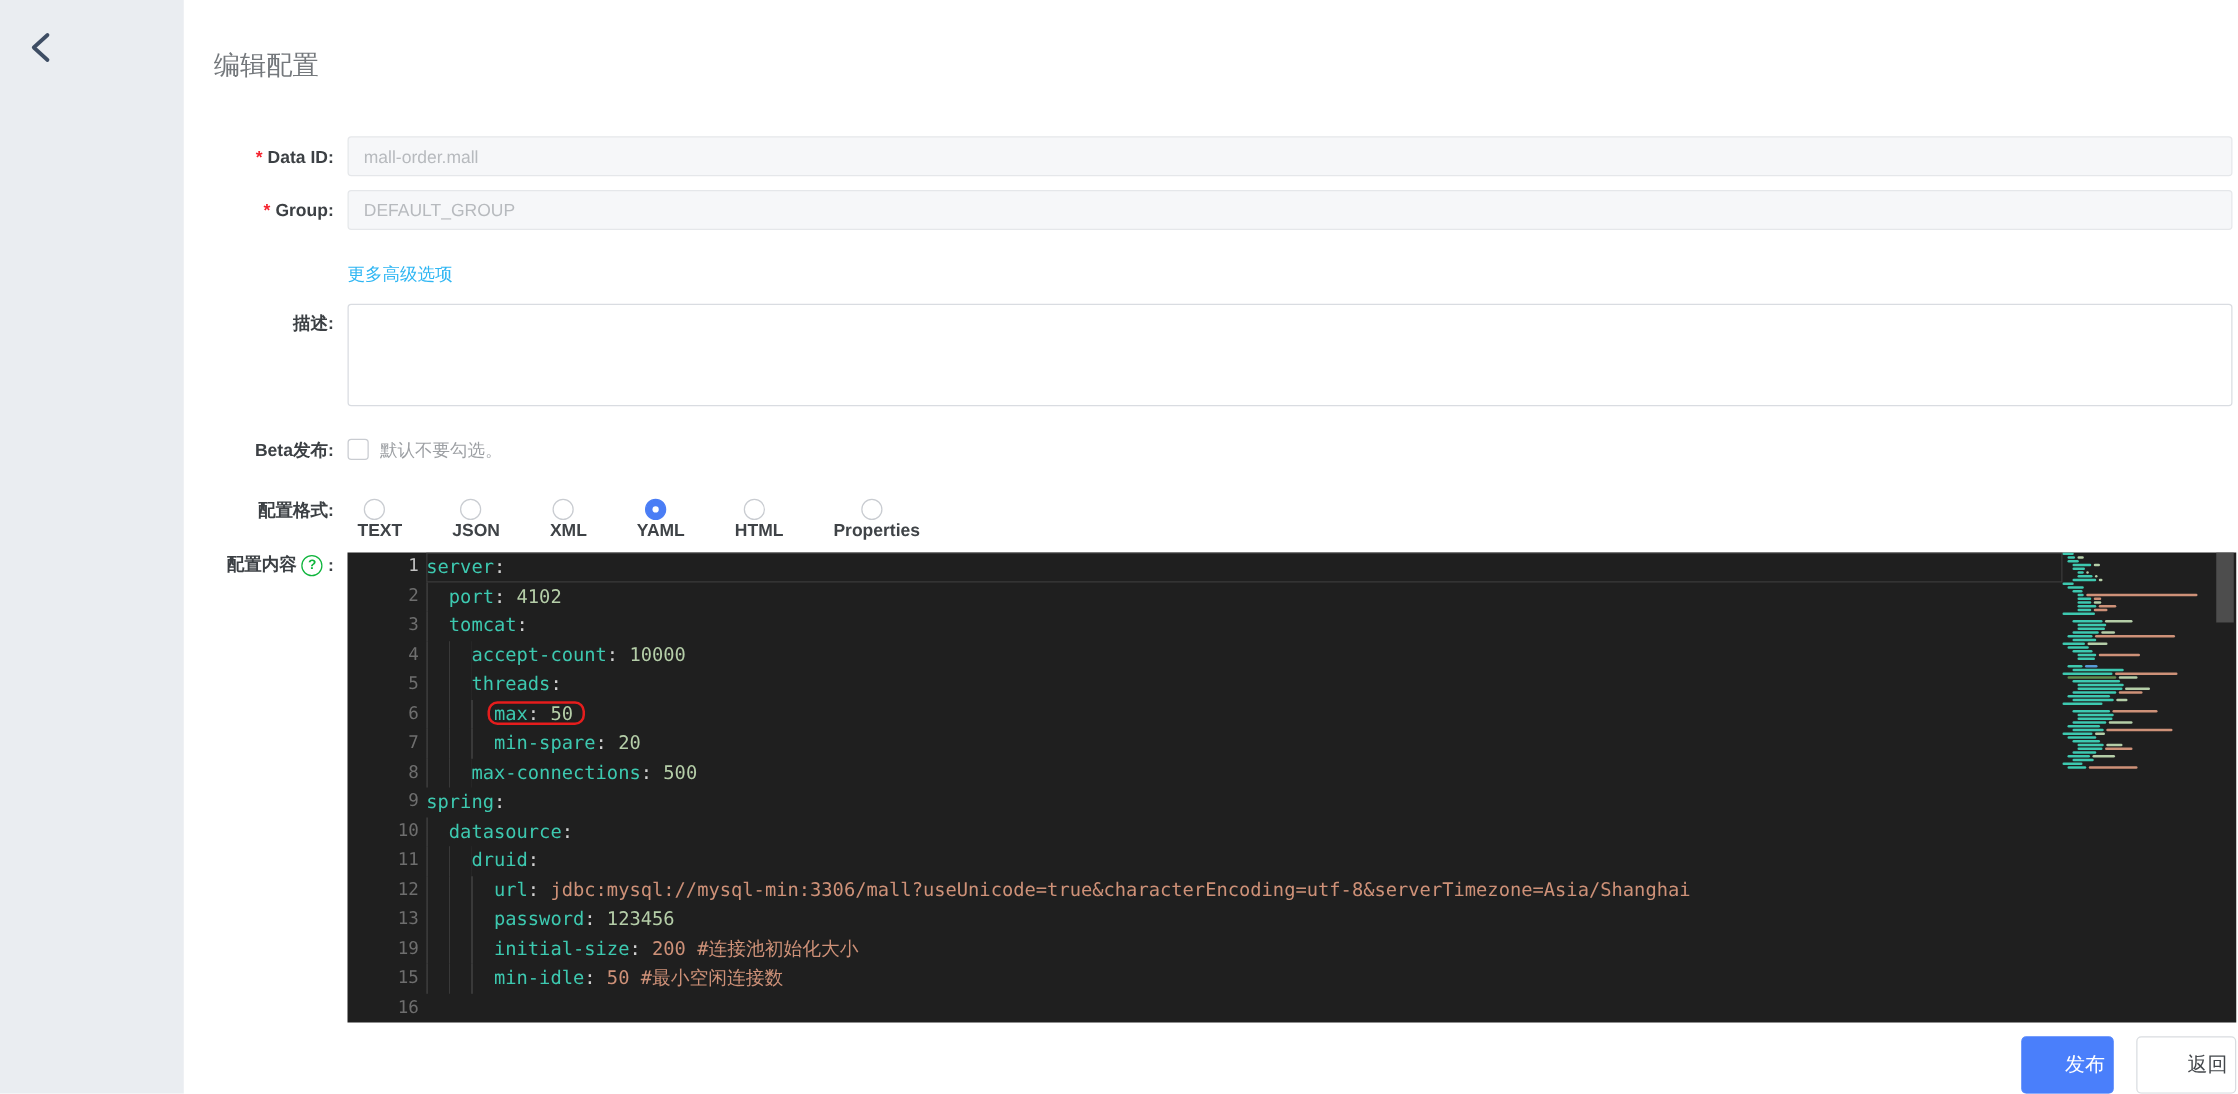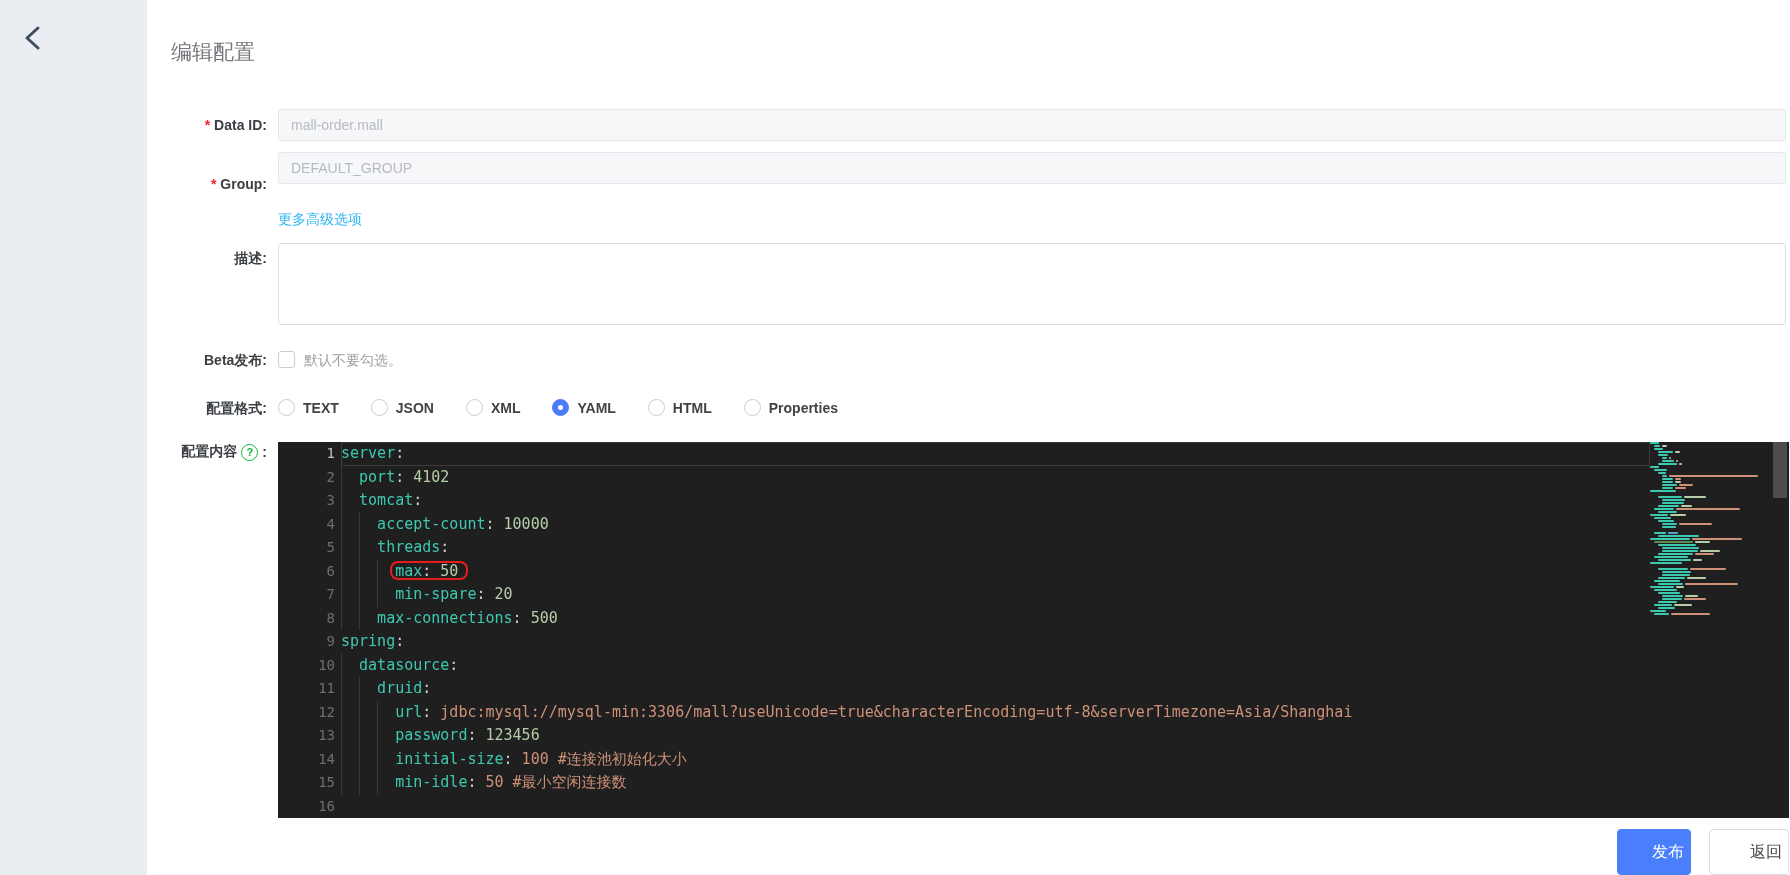--- a/index.html
+++ b/index.html
@@ -22,21 +22,21 @@
     background:#f6f7f9;border:1px solid #e5e7ea;border-radius:3px;color:#b7babe;
     font-size:14px;line-height:30px;padding:0 12px;white-space:nowrap;overflow:hidden;}
   .adv-link{position:absolute;left:278px;top:211px;font-size:14px;color:var(--link);cursor:pointer;text-decoration:none;}
   .desc-area{position:absolute;left:278px;top:243px;width:1508px;height:82px;box-sizing:border-box;
     background:#fff;border:1px solid #d9dce1;border-radius:3px;resize:none;
     font-family:"Liberation Sans",sans-serif;font-size:14px;padding:6px 10px;color:#333;outline:none;}
   .checkbox{position:absolute;left:278px;top:351px;width:17px;height:17px;box-sizing:border-box;
     background:#fff;border:1px solid #c9ccd1;border-radius:3px;cursor:pointer;}
   .checkbox-hint{position:absolute;left:304px;top:352px;font-size:14px;color:#9da0a4;}
   .radio-row{position:absolute;left:278px;top:399px;display:flex;align-items:center;gap:32px;}
-  .radio-item{display:flex;align-items:center;cursor:pointer;}
+  .radio-item{display:flex;align-items:center;cursor:pointer;flex-direction:column;}
   .radio-circle{width:17px;height:17px;box-sizing:border-box;border:1px solid #c9ccd1;border-radius:50%;
     background:#fff;position:relative;flex:0 0 auto;}
   .radio-item.sel .radio-circle{background:var(--radio-blue);border-color:var(--radio-blue);}
   .radio-item.sel .radio-circle::after{content:"";position:absolute;left:50%;top:50%;width:5px;height:5px;
     margin:-2.5px 0 0 -2.5px;border-radius:50%;background:#fff;}
   .radio-label{margin-left:8px;font-size:14px;font-weight:bold;color:#3f4347;}
   .content-label{position:absolute;left:87px;top:443px;width:180px;display:flex;
     justify-content:flex-end;align-items:center;gap:4px;font-size:14px;font-weight:bold;color:#3c4044;}
   .help-icon{width:17px;height:17px;box-sizing:border-box;border:1.5px solid var(--help-green);
     border-radius:50%;color:var(--help-green);font-size:11px;font-weight:bold;line-height:14px;
@@ -85,21 +85,21 @@
     </svg>
   </div>
 
   <div class="page-title">编辑配置</div>
 
   <div class="form-label" style="top:117px">
     <span class="req">*</span><span>Data ID:</span>
   </div>
   <div class="field" style="top:109px">mall-order.mall</div>
 
-  <div class="form-label" style="top:176px">
+  <div class="form-label" style="top:160px">
     <span class="req">*</span><span>Group:</span>
   </div>
   <div class="field" style="top:152px">DEFAULT_GROUP</div>
 
   <a class="adv-link">更多高级选项</a>
 
   <div class="form-label" style="top:250px">描述:</div>
   <textarea class="desc-area" style=""></textarea>
 
   <div class="form-label" style="top:352px">Beta发布:</div>
@@ -149,39 +149,39 @@
         <div class="num">4</div>
         <div class="num">5</div>
         <div class="num">6</div>
         <div class="num">7</div>
         <div class="num">8</div>
         <div class="num">9</div>
         <div class="num">10</div>
         <div class="num">11</div>
         <div class="num">12</div>
         <div class="num">13</div>
-        <div class="num">14</div>
+        <div class="num">19</div>
         <div class="num">15</div>
         <div class="num">16</div>
       </div>
     <div class="code-lines" id="code-lines">
         <div class="code-line"><span><span class="tk-key">server</span><span class="tk-punct">:</span></span></div>
         <div class="code-line"><span class="sp guides" style="width: 18.06px;"></span><span><span class="tk-key">port</span><span class="tk-punct">:</span><span class="tk-num"> 4102</span></span></div>
         <div class="code-line"><span class="sp guides" style="width: 18.06px;"></span><span><span class="tk-key">tomcat</span><span class="tk-punct">:</span></span></div>
         <div class="code-line"><span class="sp guides" style="width: 36.12px;"></span><span><span class="tk-key">accept-count</span><span class="tk-punct">:</span><span class="tk-num"> 10000</span></span></div>
         <div class="code-line"><span class="sp guides" style="width: 36.12px;"></span><span><span class="tk-key">threads</span><span class="tk-punct">:</span></span></div>
         <div class="code-line"><span class="sp guides" style="width: 54.18px;"></span><span class="annot"><span class="tk-key">max</span><span class="tk-punct">:</span><span class="tk-num"> 50</span></span></div>
         <div class="code-line"><span class="sp guides" style="width: 54.18px;"></span><span><span class="tk-key">min-spare</span><span class="tk-punct">:</span><span class="tk-num"> 20</span></span></div>
         <div class="code-line"><span class="sp guides" style="width: 36.12px;"></span><span><span class="tk-key">max-connections</span><span class="tk-punct">:</span><span class="tk-num"> 500</span></span></div>
         <div class="code-line"><span><span class="tk-key">spring</span><span class="tk-punct">:</span></span></div>
         <div class="code-line"><span class="sp guides" style="width: 18.06px;"></span><span><span class="tk-key">datasource</span><span class="tk-punct">:</span></span></div>
         <div class="code-line"><span class="sp guides" style="width: 36.12px;"></span><span><span class="tk-key">druid</span><span class="tk-punct">:</span></span></div>
         <div class="code-line"><span class="sp guides" style="width: 54.18px;"></span><span><span class="tk-key">url</span><span class="tk-punct">:</span><span class="tk-str"> jdbc:mysql://mysql-min:3306/mall?useUnicode=true&amp;characterEncoding=utf-8&amp;serverTimezone=Asia/Shanghai</span></span></div>
         <div class="code-line"><span class="sp guides" style="width: 54.18px;"></span><span><span class="tk-key">password</span><span class="tk-punct">:</span><span class="tk-num"> 123456</span></span></div>
-        <div class="code-line"><span class="sp guides" style="width: 54.18px;"></span><span><span class="tk-key">initial-size</span><span class="tk-punct">:</span><span class="tk-str"> 100 #连接池初始化大小</span></span></div>
+        <div class="code-line"><span class="sp guides" style="width: 54.18px;"></span><span><span class="tk-key">initial-size</span><span class="tk-punct">:</span><span class="tk-str"> 200 #连接池初始化大小</span></span></div>
         <div class="code-line"><span class="sp guides" style="width: 54.18px;"></span><span><span class="tk-key">min-idle</span><span class="tk-punct">:</span><span class="tk-str"> 50 #最小空闲连接数</span></span></div>
       </div>
     <div class="minimap" id="minimap">
         <div class="mm-row" style="top: 0px; left: 0px;">
           <span class="mm-seg" style="width: 8.6px; background: rgb(61, 201, 176);"></span>
         </div>
         <div class="mm-row" style="top: 3px; left: 4px;">
           <span class="mm-seg" style="width: 6.4px; background: rgb(61, 201, 176);"></span>
           <span class="mm-seg" style="width: 4.2px; background: rgb(181, 206, 168);"></span>
         </div>

